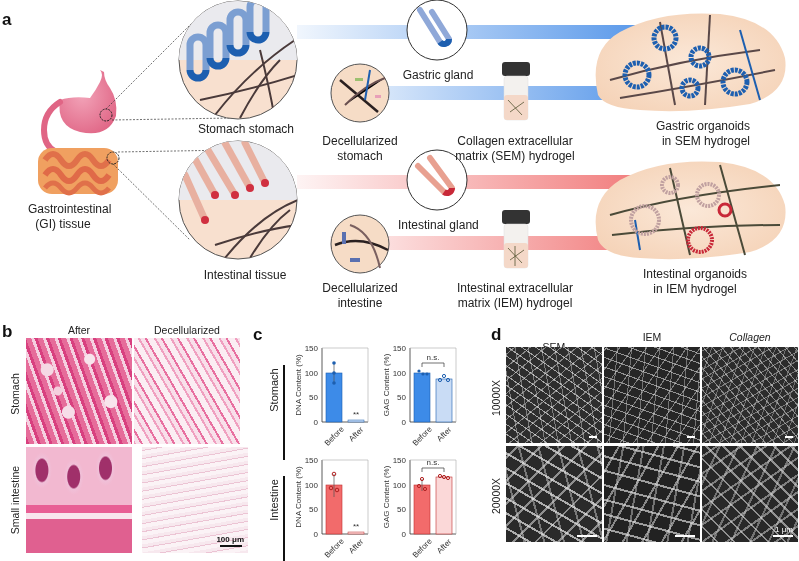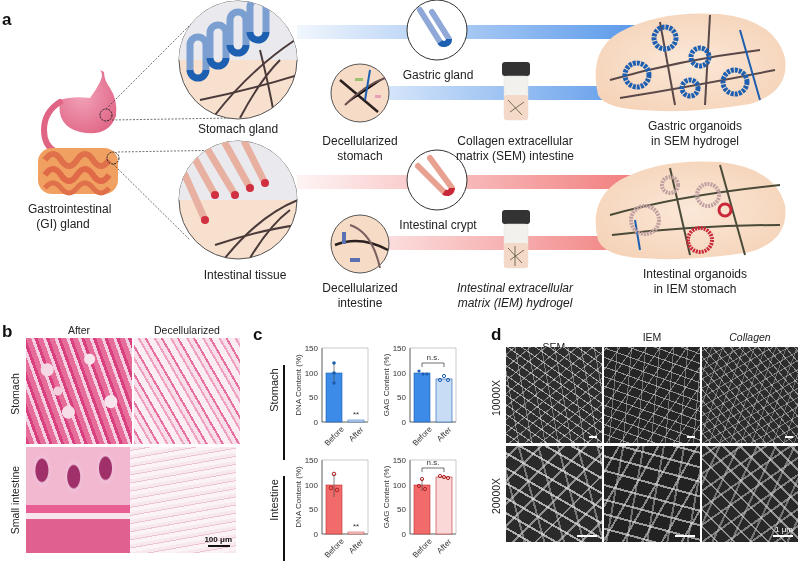--- a/index.html
+++ b/index.html
@@ -192,49 +192,49 @@
     <circle cx="645" cy="220" r="14" fill="none" stroke="#c0a0a0" stroke-width="4" stroke-dasharray="2,1"></circle>
     <circle cx="670" cy="185" r="8" fill="none" stroke="#c0a0a0" stroke-width="4" stroke-dasharray="2,1"></circle>
     <circle cx="708" cy="195" r="11" fill="none" stroke="#c0a0a0" stroke-width="4" stroke-dasharray="2,1"></circle>
     <circle cx="700" cy="240" r="12" fill="none" stroke="#c82838" stroke-width="4" stroke-dasharray="2,1"></circle>
     <circle cx="725" cy="210" r="6" fill="none" stroke="#c82838" stroke-width="3"></circle>
   </g>
 </svg>
 
 <div class="lbl" style="left:28px; top:202px; width:70px;">
   <div>Gastrointestinal</div>
-  <div>(GI) gland</div>
-</div>
-<div class="lbl" style="left:198px; top:122px; width:80px;">Stomach gland</div>
+  <div>(GI) tissue</div>
+</div>
+<div class="lbl" style="left:198px; top:122px; width:80px;">Stomach stomach</div>
 <div class="lbl" style="left:398px; top:68px; width:80px;">Gastric gland</div>
 <div class="lbl" style="left:320px; top:134px; width:80px;">
   <div>Decellularized</div>
   <div>stomach</div>
 </div>
 <div class="lbl" style="left:455px; top:134px; width:120px;">
   <div>Collagen extracellular</div>
-  <div>matrix (SEM) intestine</div>
-</div>
-<div class="lbl" style="left:640px; top:119px; width:110px;">
+  <div>matrix (SEM) hydrogel</div>
+</div>
+<div class="lbl" style="left:640px; top:119px; width:110px;text-align:right;">
   <div>Gastric organoids</div>
   <div>in SEM hydrogel</div>
 </div>
 <div class="lbl" style="left:200px; top:268px; width:90px;">Intestinal tissue</div>
-<div class="lbl" style="left:398px; top:218px; width:80px;">Intestinal crypt</div>
+<div class="lbl" style="left:398px; top:218px; width:80px;">Intestinal gland</div>
 <div class="lbl" style="left:320px; top:281px; width:80px;">
   <div>Decellularized</div>
   <div>intestine</div>
 </div>
-<div class="lbl" style="left:455px; top:281px; width:120px;font-style:italic;">
+<div class="lbl" style="left:455px; top:281px; width:120px;">
   <div>Intestinal extracellular</div>
   <div>matrix (IEM) hydrogel</div>
 </div>
 <div class="lbl" style="left:640px; top:267px; width:110px;">
   <div>Intestinal organoids</div>
-  <div>in IEM stomach</div>
+  <div>in IEM hydrogel</div>
 </div>
 
 <div class="panel-letter" style="left:2px; top:322px;">b</div>
 <div class="col-head" style="left:26px; top:324px; width:106px;">After</div>
 <div class="col-head" style="left:134px; top:324px; width:106px;">Decellularized</div>
 <div class="vert" style="left:-25px; top:388px; width:80px;">Stomach</div>
 <div class="vert" style="left:-37px; top:494px; width:104px;">Small intestine</div>
 
 <div class="histo" style="left:26px; top:338px; width:106px; height:106px;
   background:
@@ -246,21 +246,21 @@
     repeating-linear-gradient(70deg, #d8407f 0 3px, #e66c9a 3px 8px, #f5d0e0 8px 11px);"></div>
 <div class="histo" style="left:134px; top:338px; width:106px; height:106px;
   background:
     repeating-linear-gradient(60deg, #f0a0c0 0 2px, #f8e0ea 2px 6px, #e870a0 6px 8px, #fbeef3 8px 14px);"></div>
 <div class="histo" style="left:26px; top:447px; width:106px; height:106px;
   background:
     radial-gradient(ellipse 10px 18px at 15% 22%, #a0306a 0 6px, #f0c0d8 7px, transparent 10px),
     radial-gradient(ellipse 10px 18px at 45% 28%, #a0306a 0 6px, #f0c0d8 7px, transparent 10px),
     radial-gradient(ellipse 10px 18px at 75% 20%, #a0306a 0 6px, #f0c0d8 7px, transparent 10px),
     linear-gradient(180deg, #f2b8d0 0 55%, #e85f95 55% 62%, #f8e6ee 62% 68%, #e06090 68% 100%);"></div>
-<div class="histo" style="left:130px; top:447px; width:106px; height:106px;
+<div class="histo" style="left:142px; top:447px; width:106px; height:106px;
   background:
     repeating-linear-gradient(170deg, #f7e8ee 0 3px, #ecc4d4 3px 4px, #fbf3f6 4px 8px); text-decoration: underline;">
   <div class="abs" style="right:6px; bottom:6px; width:22px; height:2px; background:#111;"></div>
   <div class="scalebar-text" style="right:4px; bottom:9px;">100 μm</div>
 </div>
 
 <div class="panel-letter" style="left:253px; top:325px;">c</div>
 <div class="abs" style="left:283px; top:345px; width:1.5px; height:95px; background:#111;"></div>
 <div class="abs" style="left:283px; top:456px; width:1.5px; height:95px; background:#111;"></div>
 <div class="vert" style="left:234px; top:384px; width:80px; font-size:11px;">Stomach</div>

